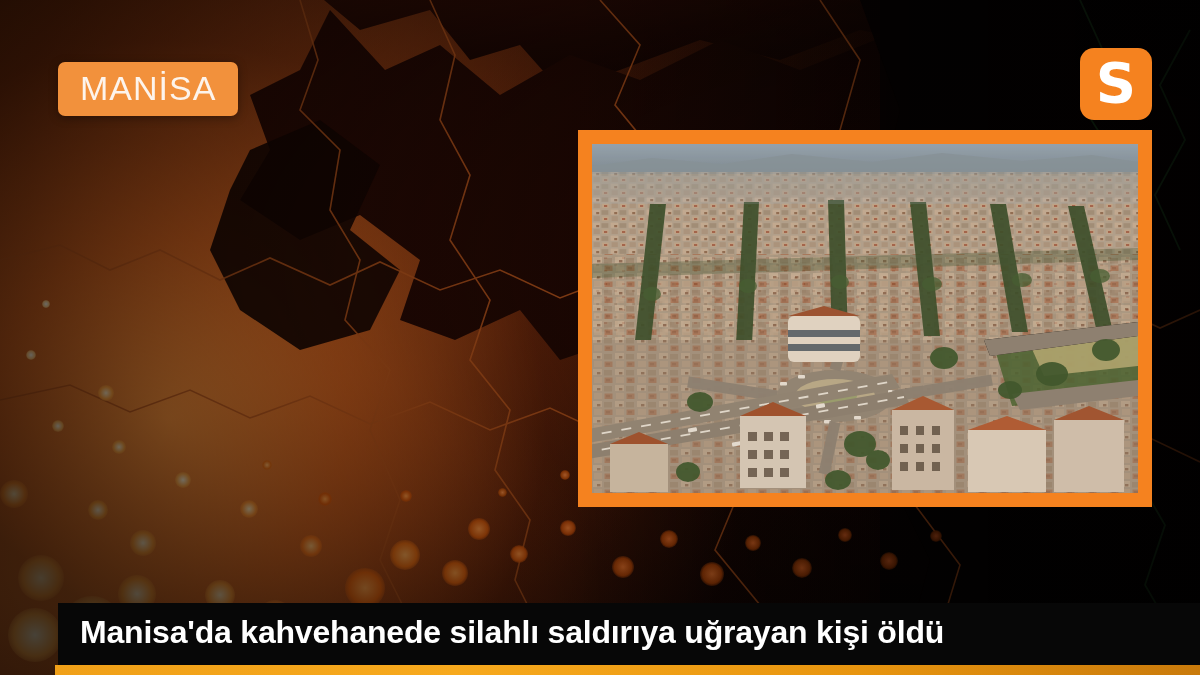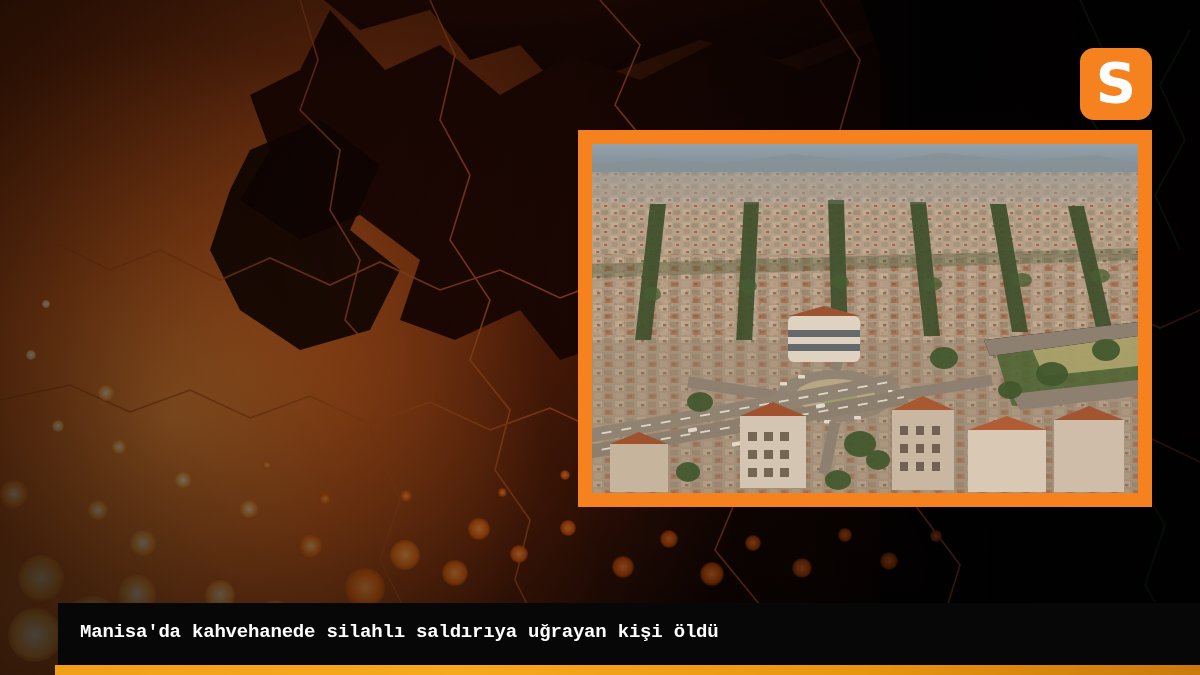--- a/index.html
+++ b/index.html
@@ -94,26 +94,25 @@
     z-index:6;
   }
   .caption-bar{
     background:#070707;
     padding:14px 10px 16px 22px;
     height:62px;
     display:flex; align-items:center;
   }
   .caption-text{
     color:#ffffff;
-    font-size:19px;
+    font-size:32px;
     font-weight:700;
     line-height:1.05;
     white-space:nowrap;
     letter-spacing:-0.2px;
-    font-family:Liberation Mono, monospace;
   }
   .caption-rule{
     height:10px;
     background:linear-gradient(90deg,#f0a018 0%,#f7a91d 35%,#e8950f 70%,#c97a0b 100%);
     margin-left:-3px;
   }
 </style>
 </head>
 <body>
 
@@ -199,20 +198,21 @@
     <div class="dot" style="left:838px; top:528px; width:14px; height:14px; background:radial-gradient(circle,#e06122 0%,#983904 55%,rgba(140,43,3,0) 80%);"></div>
     <div class="dot" style="left:880px; top:552px; width:18px; height:18px; background:radial-gradient(circle,#d85c20 0%,#8f3403 55%,rgba(132,40,2,0) 80%);"></div>
     <div class="dot" style="left:930px; top:530px; width:12px; height:12px; background:radial-gradient(circle,#cf5620 0%,#863003 55%,rgba(126,38,2,0) 80%);"></div>
     <div class="dot" style="left:660px; top:488px; width:12px; height:12px; background:radial-gradient(circle,#f07a2f 0%,#b44606 55%,rgba(162,52,4,0) 80%);"></div>
     <div class="dot" style="left:560px; top:470px; width:10px; height:10px; background:radial-gradient(circle,#f2803a 0%,#b84a08 55%,rgba(165,54,4,0) 80%);"></div>
     <div class="dot" style="left:498px; top:488px; width:9px;  height:9px;  background:radial-gradient(circle,#f38740 0%,#bb4e09 55%,rgba(168,56,4,0) 80%);"></div>
   </div>
 
   <div class="vignette"></div>
 
+  <div class="city-badge">MANİSA</div>
 
   <div class="logo">
     <span>S</span>
   </div>
 
   <div class="photo-frame">
     <div class="photo">
       <svg viewBox="0 0 546 349" preserveAspectRatio="none" xmlns="http://www.w3.org/2000/svg">
         <defs>
           <linearGradient id="skyline" x1="0" y1="0" x2="0" y2="1">

